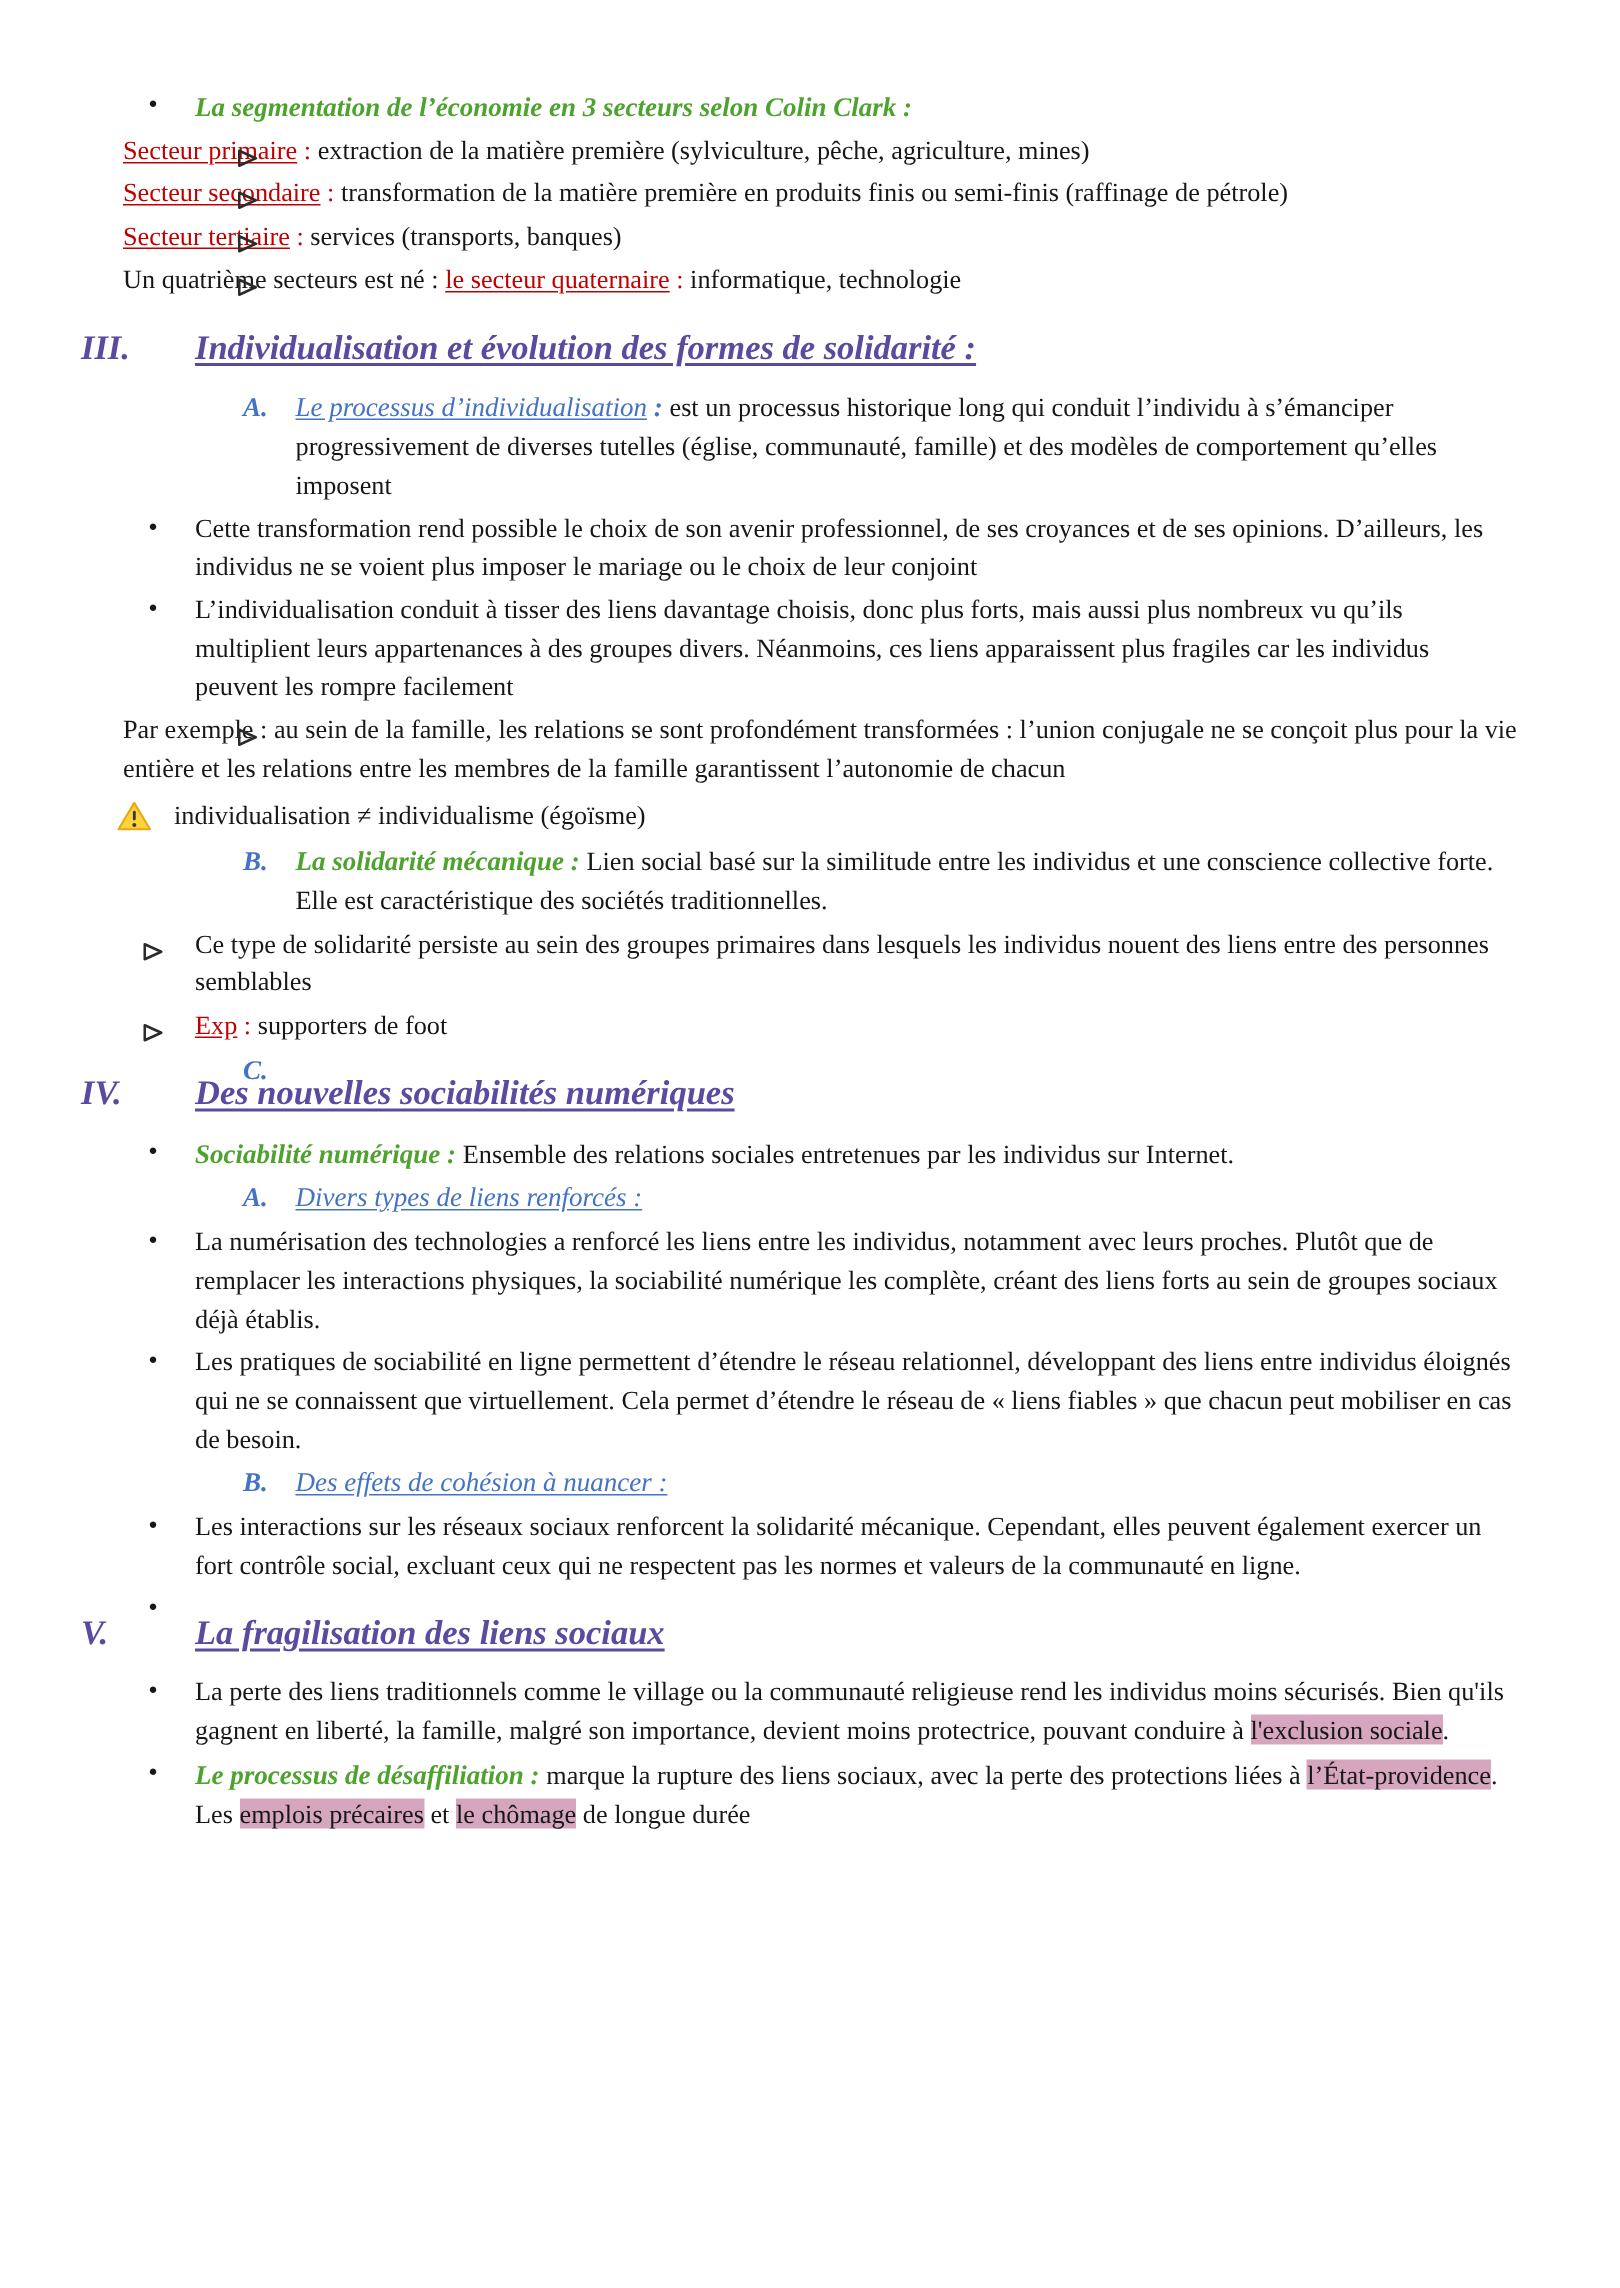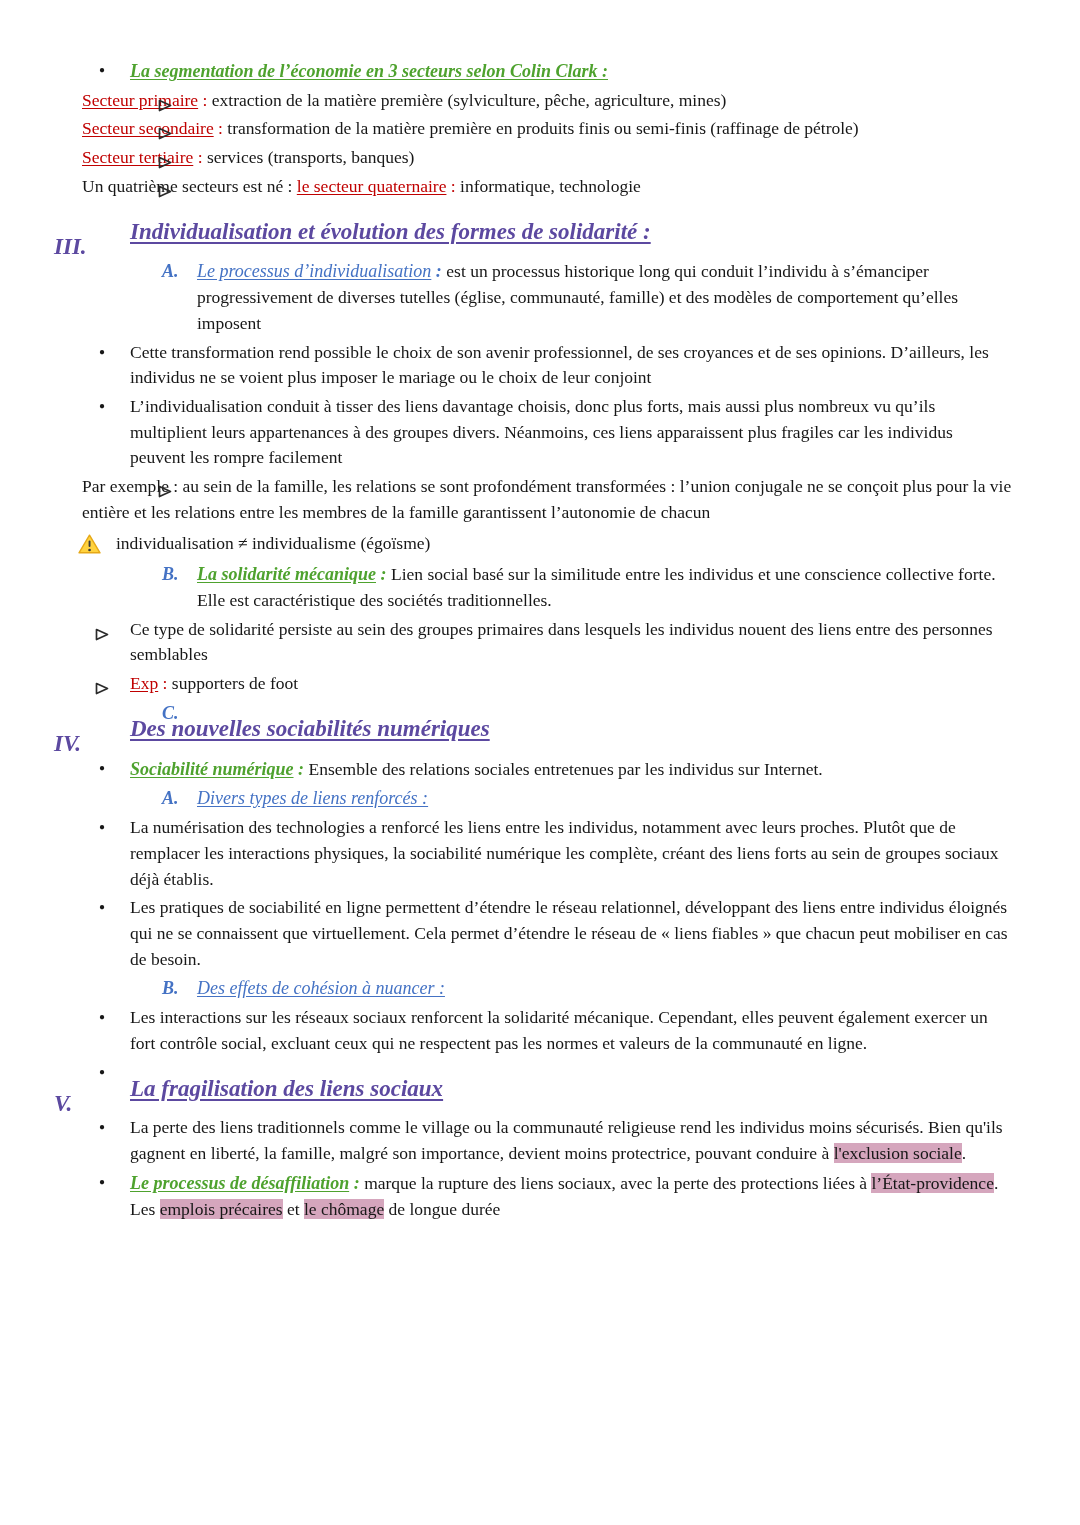--- a/index.html
+++ b/index.html
@@ -37,33 +37,33 @@
   
   .t-letter { padding-left: 197px; margin-top: 2px; }
   .t-letter > .marker { left: 162px; top: 0; }
 
   
   .t-warning { padding-left: 100px; margin: 5px 0 5px 16px; }
   .t-warning > .marker { left: 62px; top: 3px; }
 
   
   .t-roman { padding-left: 130px; font-size: 23px; margin: 15px 0 10px 0; }
-  .t-roman > .marker { left: 54px; top: 0; margin-top: 15px; }
+  .t-roman > .marker { left: 54px; top: 0; }
 
   .roman-num { color: var(--purple); font-weight: bold; font-style: italic; }
   .letter-num { color: var(--blue); font-weight: bold; font-style: italic; font-size: 18px; }
 
   .seg-roman {
     color: var(--purple); font-weight: bold; font-style: italic;
     text-decoration: underline; text-decoration-color: var(--purple);
     text-underline-offset: 3px;
     text-align: center;
   }
   .seg-g  { color: var(--green); font-weight: bold; font-style: italic;
-            text-decoration: underline; text-underline-offset: 2px; font-size: 18px; }
+            text-underline-offset: 2px; font-size: 18px; }
   .seg-gp { color: var(--green); font-weight: bold; font-style: italic; font-size: 18px; }
   .seg-b  { color: var(--blue); font-weight: normal; font-style: italic;
             text-decoration: underline; text-underline-offset: 2px; font-size: 18px; }
   .seg-bp { color: var(--blue); font-weight: bold; font-style: italic; font-size: 18px; }
   .seg-r  { color: var(--red); text-decoration: underline; text-underline-offset: 2px; }
   .seg-rp { color: var(--red); }
   .seg-h  { background: var(--hl); }
   .seg-n  { }
 </style>
 </head>

